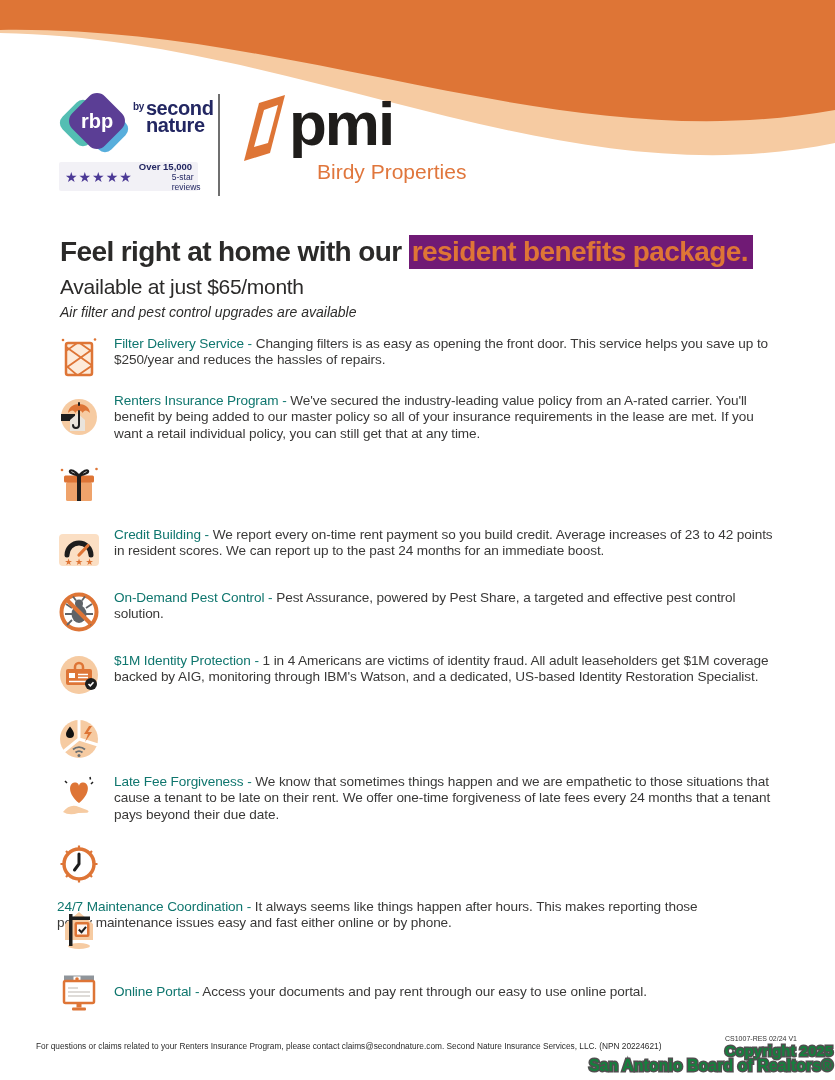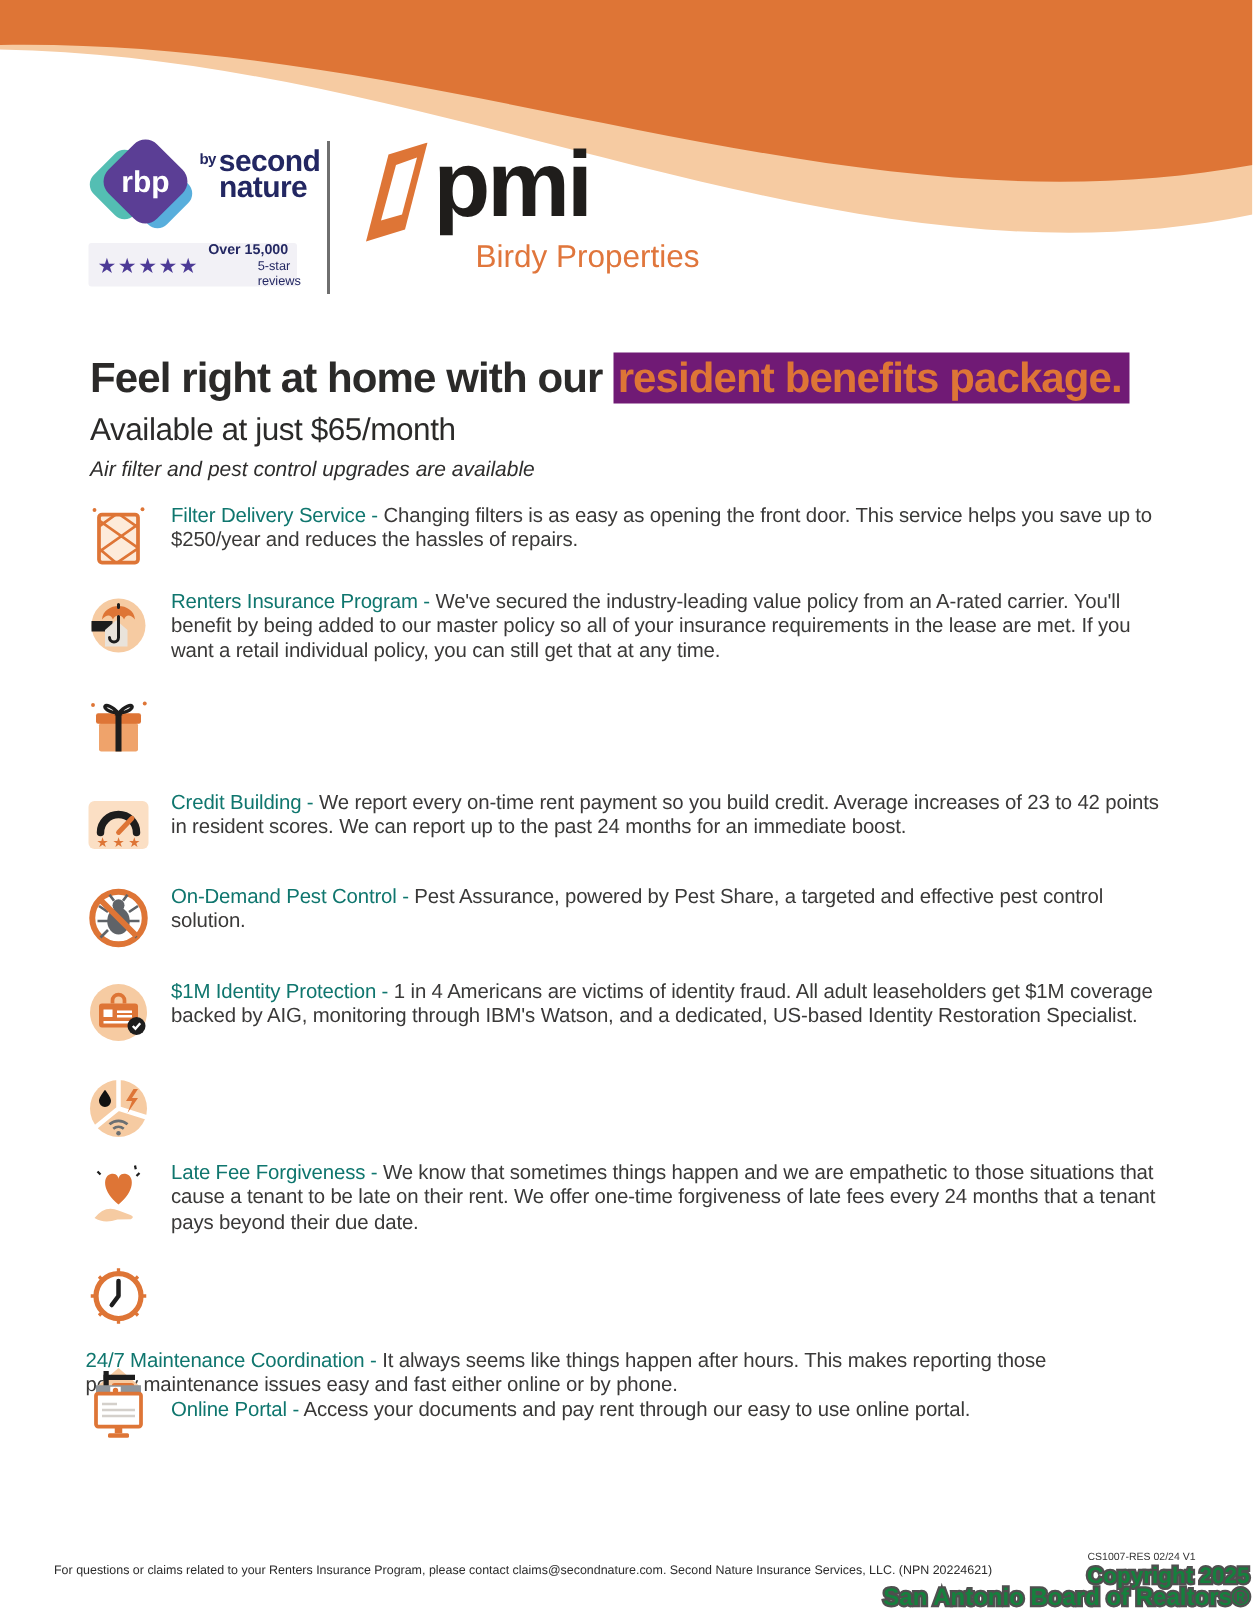--- a/index.html
+++ b/index.html
@@ -209,21 +209,21 @@
       <path d="M8 18 L22 6 L36 18 V34 H8 Z" fill="#F6CBA2"></path>
       <ellipse cx="22" cy="40" rx="11" ry="3" fill="#F6CBA2"></ellipse>
       <rect x="12" y="8" width="3.5" height="32" fill="#1D1D1D"></rect>
       <rect x="12" y="10.5" width="21" height="3.5" fill="#1D1D1D"></rect>
       <rect x="17.5" y="16" width="15" height="15" rx="2" fill="#DE7536"></rect>
       <rect x="20" y="18.5" width="10" height="10" fill="#ffffff" opacity="0.92"></rect>
       <path d="M21.8 23.5 l2.7 2.7 4.5 -5.4" stroke="#1D1D1D" stroke-width="2" fill="none"></path>
     </svg></span>
     </div>
 
-    <div class="benefit center" style="top: 918px;">
+    <div class="benefit center" style="top: 970px;">
       <span class="b-iconbox"><svg viewBox="0 0 44 44" width="44" height="44">
       <rect x="7" y="5.5" width="30" height="5.5" fill="#8F959B"></rect>
       <rect x="16.5" y="6.5" width="7" height="8" fill="#ffffff"></rect>
       <circle cx="20" cy="9" r="1.8" fill="#DE7536"></circle>
       <rect x="7" y="11" width="30" height="22" rx="1.5" fill="#ffffff" stroke="#DE7536" stroke-width="2.5"></rect>
       <path d="M11 18 h10 M11 22 h22 M11 26 h22" stroke="#D4D0CB" stroke-width="1.6"></path>
       <rect x="19.5" y="33" width="5" height="4.5" fill="#DE7536"></rect>
       <rect x="15" y="37.5" width="14" height="3" rx="1" fill="#DE7536"></rect>
     </svg></span>
       <p class="b-text" style="margin:0;"><span class="b-title">Online Portal -</span> <span class="b-desc">Access your documents and pay rent through our easy to use online portal.</span></p>

